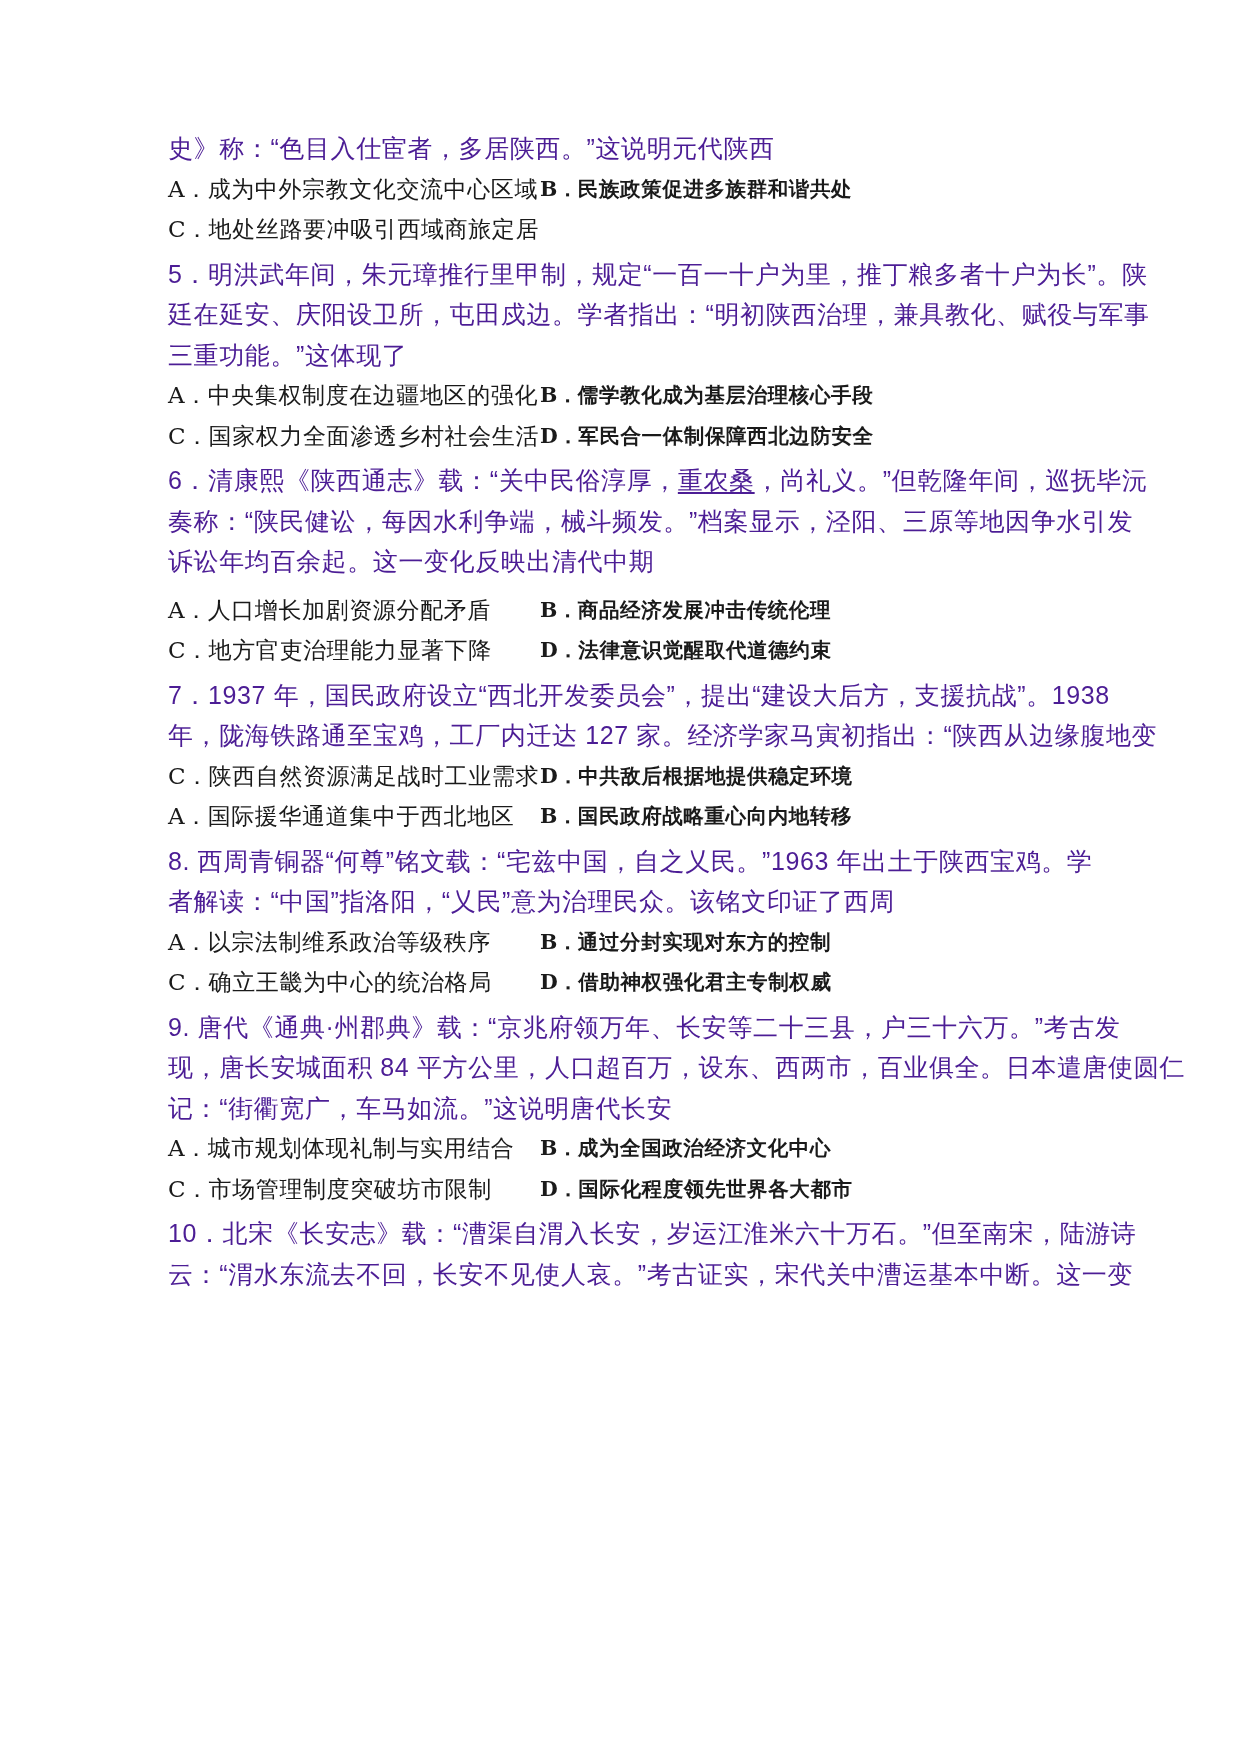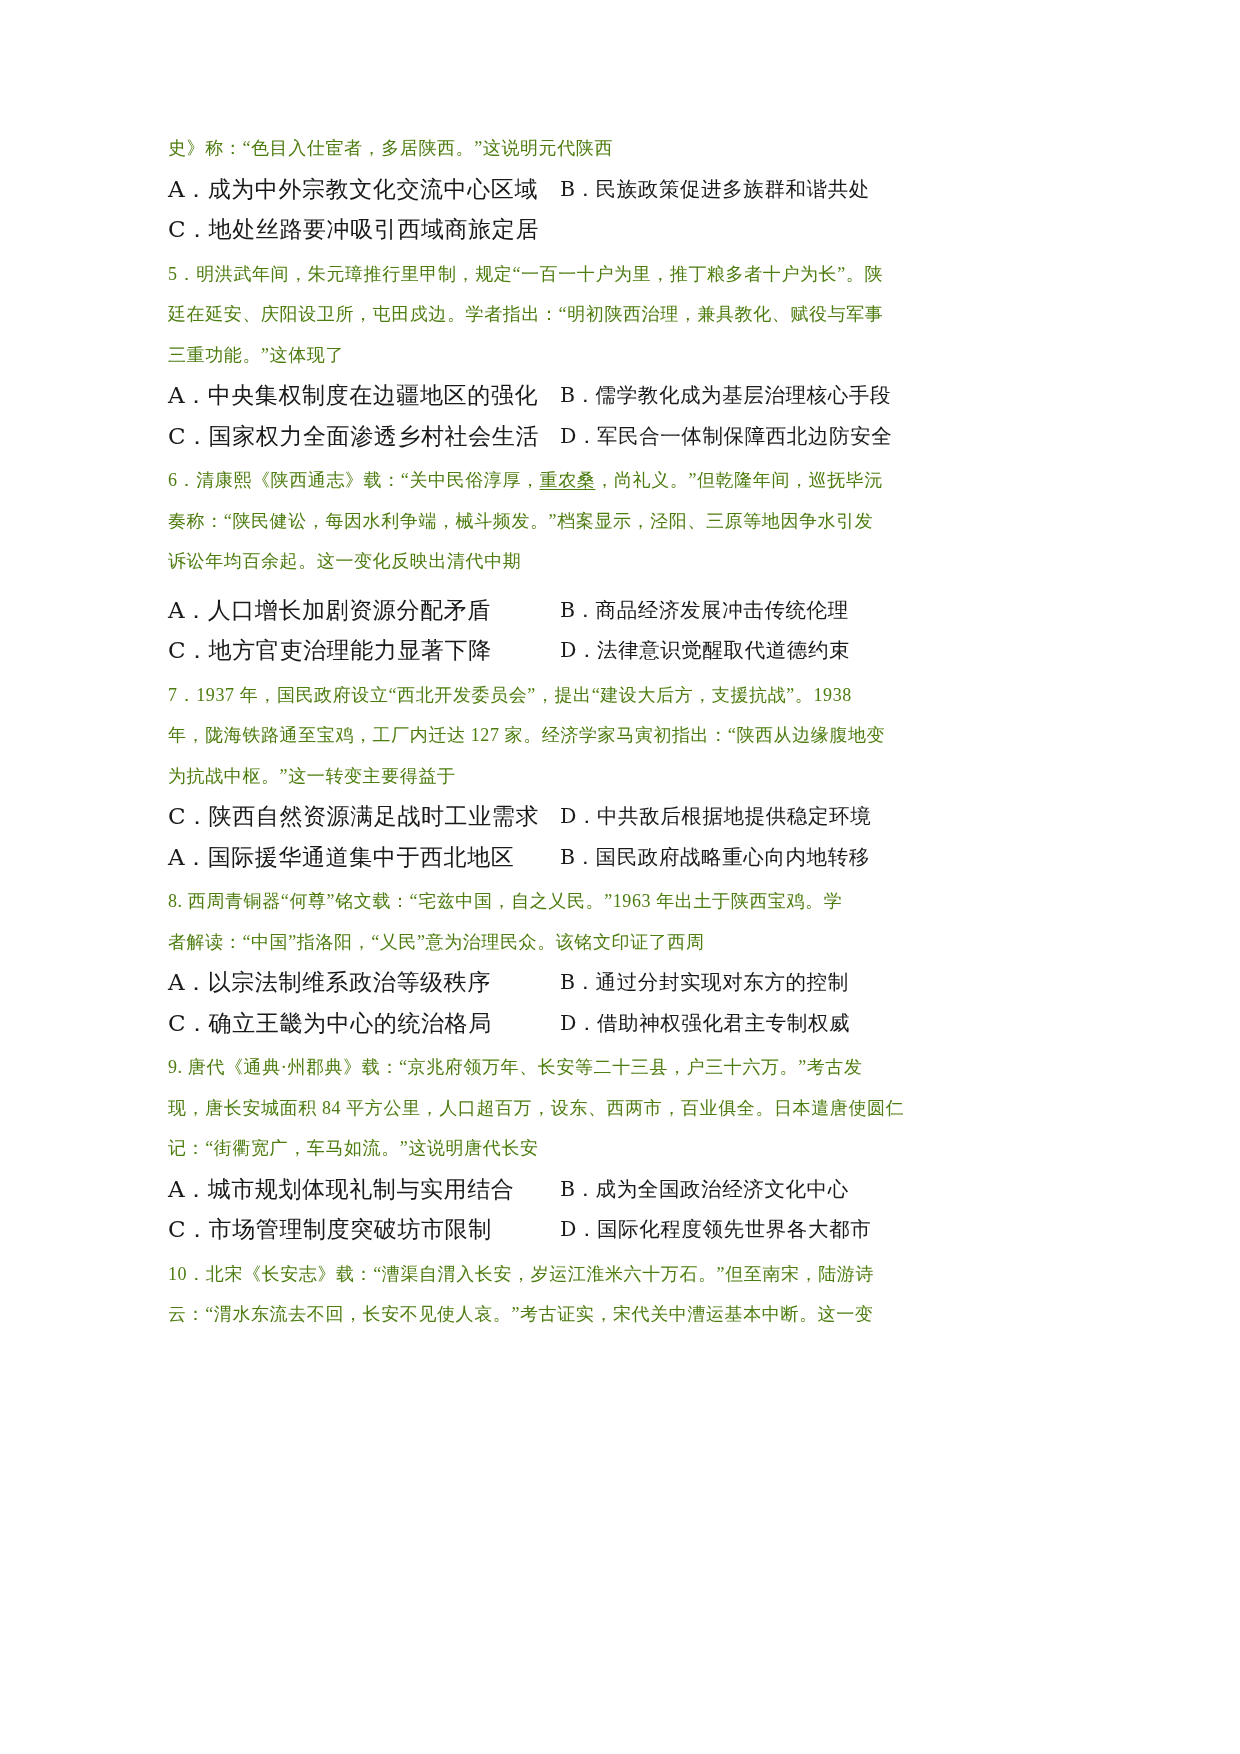--- a/index.html
+++ b/index.html
@@ -19,26 +19,26 @@
     overflow: hidden;
     box-sizing: border-box;
   }
   .content {
     position: absolute;
     left: 168px;
     top: 128px;
     width: 800px;
   }
   .line {
-    font-size: 18px;
+    font-size: 25px;
     line-height: 40.5px;
     letter-spacing: 0.6px;
     white-space: nowrap;
-    color: #4d7c0f;
-    font-family: Liberation Serif, serif;
+    color: #4c1d95;
+    font-family: Liberation Sans, sans-serif;
   }
   .qline {
     margin-top: 3px;
   }
   .block {
     margin-bottom: 4px;
   }
   
   .opts {
     position: relative;
@@ -48,25 +48,26 @@
   .opt-left {
     position: absolute;
     left: 0;
     top: 0;
     font-size: 23px;
     line-height: 40.5px;
     letter-spacing: 0.6px;
   }
   .opt-right {
     position: absolute;
-    left: 392px;
+    left: 372px;
     top: 0;
     font-size: 20.5px;
     line-height: 40.5px;
     letter-spacing: 0.6px;
+    font-weight: bold;
   }
   .opt-letter {
     font-family: "DejaVu Serif", "Liberation Serif", serif;
     letter-spacing: 0;
   }
   .underlined {
     text-decoration: underline;
     text-underline-offset: 3px;
   }
   .spacer-sm { height: 8px; }
@@ -137,21 +138,20 @@
         </div>
         <div class="opt-right">
           <span class="opt-letter">D．</span><span>法律意识觉醒取代道德约束</span>
         </div>
       </div>
     </div>
 
     <div class="block">
       <div class="line qline">7．1937 年，国民政府设立“西北开发委员会”，提出“建设大后方，支援抗战”。1938</div>
       <div class="line">年，陇海铁路通至宝鸡，工厂内迁达 127 家。经济学家马寅初指出：“陕西从边缘腹地变</div>
-      <div class="line">为抗战中枢。”这一转变主要得益于</div>
       <div class="opts">
         <div class="opt-left">
           <span class="opt-letter">C．</span><span>陕西自然资源满足战时工业需求</span>
         </div>
         <div class="opt-right">
           <span class="opt-letter">D．</span><span>中共敌后根据地提供稳定环境</span>
         </div>
       </div>
       <div class="opts">
         <div class="opt-left">

